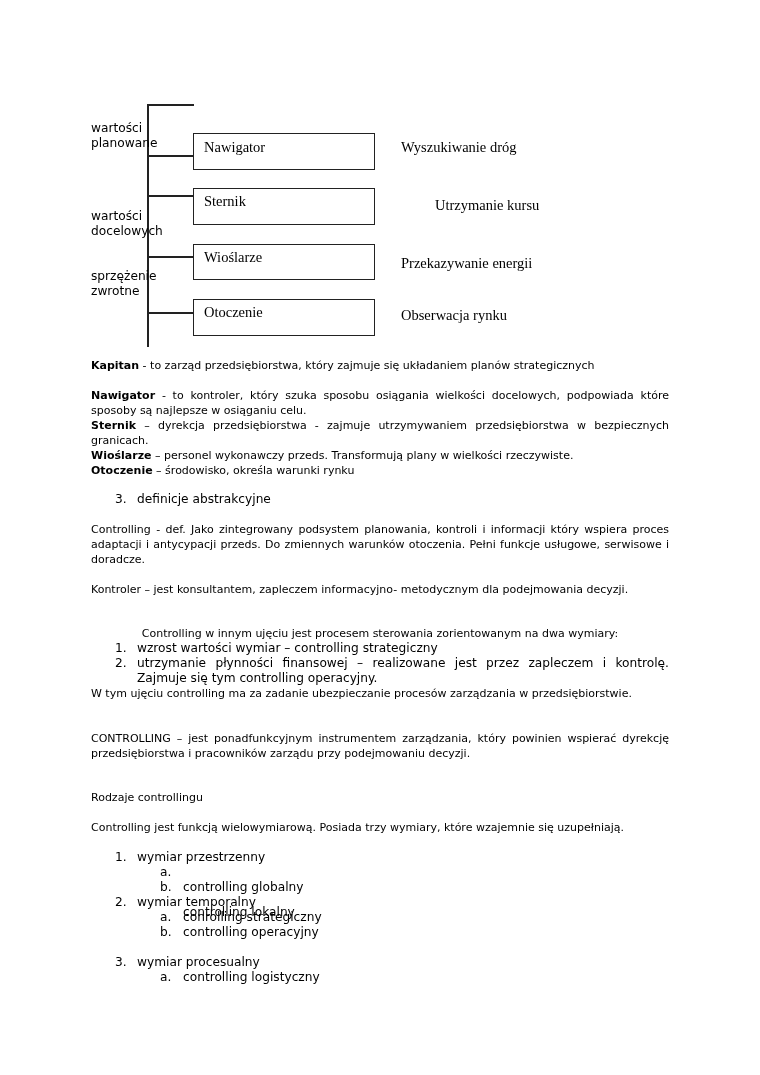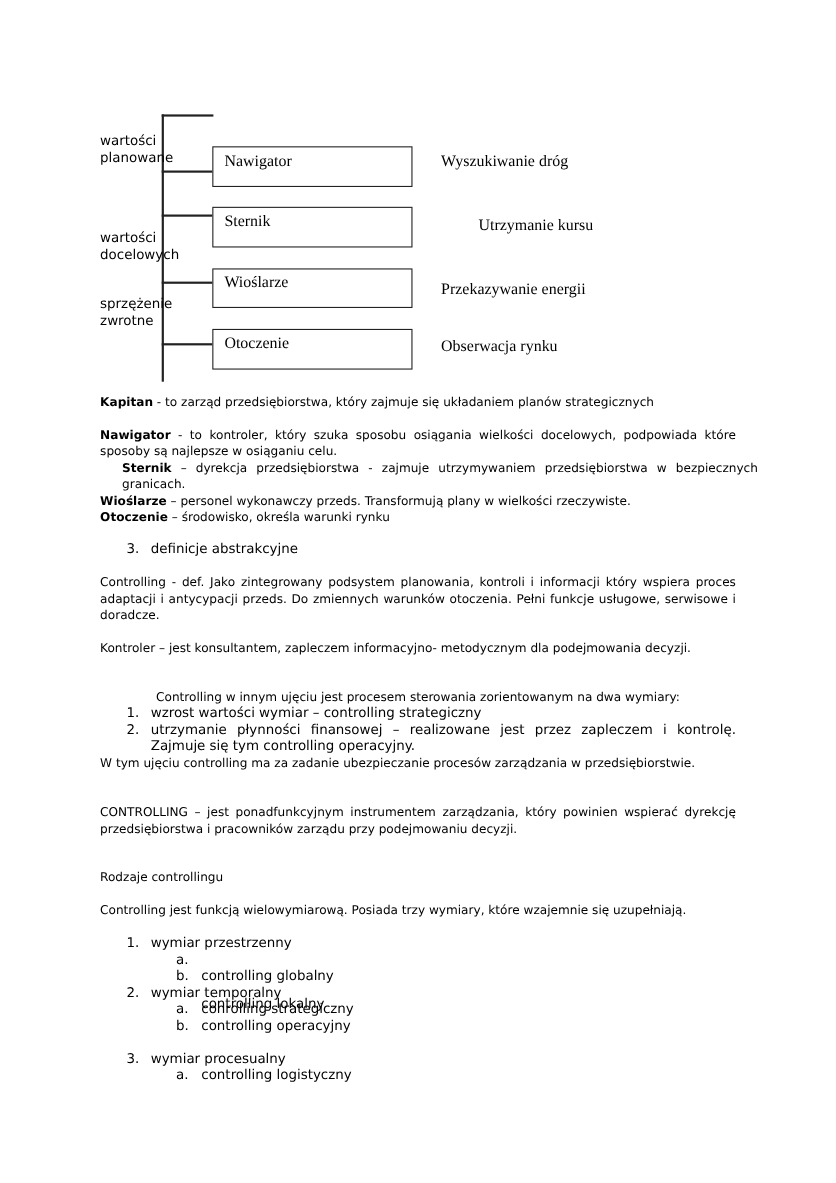--- a/index.html
+++ b/index.html
@@ -60,21 +60,21 @@
   <div class="abs serif" style="left:401px; top:255px;">Przekazywanie energii</div>
   <div class="abs serif" style="left:401px; top:307px;">Obserwacja rynku</div>
 </div>
 
 <div class="para" style="top:358px;">
   <b>Kapitan</b><span> - to zarząd przedsiębiorstwa, który zajmuje się układaniem planów strategicznych</span>
 </div>
 <div class="para" style="top:388px;">
   <b>Nawigator</b><span> - to kontroler, który szuka sposobu osiągania wielkości docelowych, podpowiada które sposoby są najlepsze w osiąganiu celu.</span>
 </div>
-<div class="para" style="top:418px;margin-left:20px;">
+<div class="para" style="top:418px;">
   <b>Sternik</b><span> – dyrekcja przedsiębiorstwa - zajmuje utrzymywaniem przedsiębiorstwa w bezpiecznych granicach.</span>
 </div>
 <div class="para" style="top:448px; text-align:left;">
   <b>Wioślarze</b><span> – personel wykonawczy przeds. Transformują plany w wielkości rzeczywiste.</span>
 </div>
 <div class="para" style="top:463px; text-align:left;">
   <b>Otoczenie</b><span> – środowisko, określa warunki rynku</span>
 </div>
 
 <div class="num" style="left:115px; top:492px;">3.</div>

